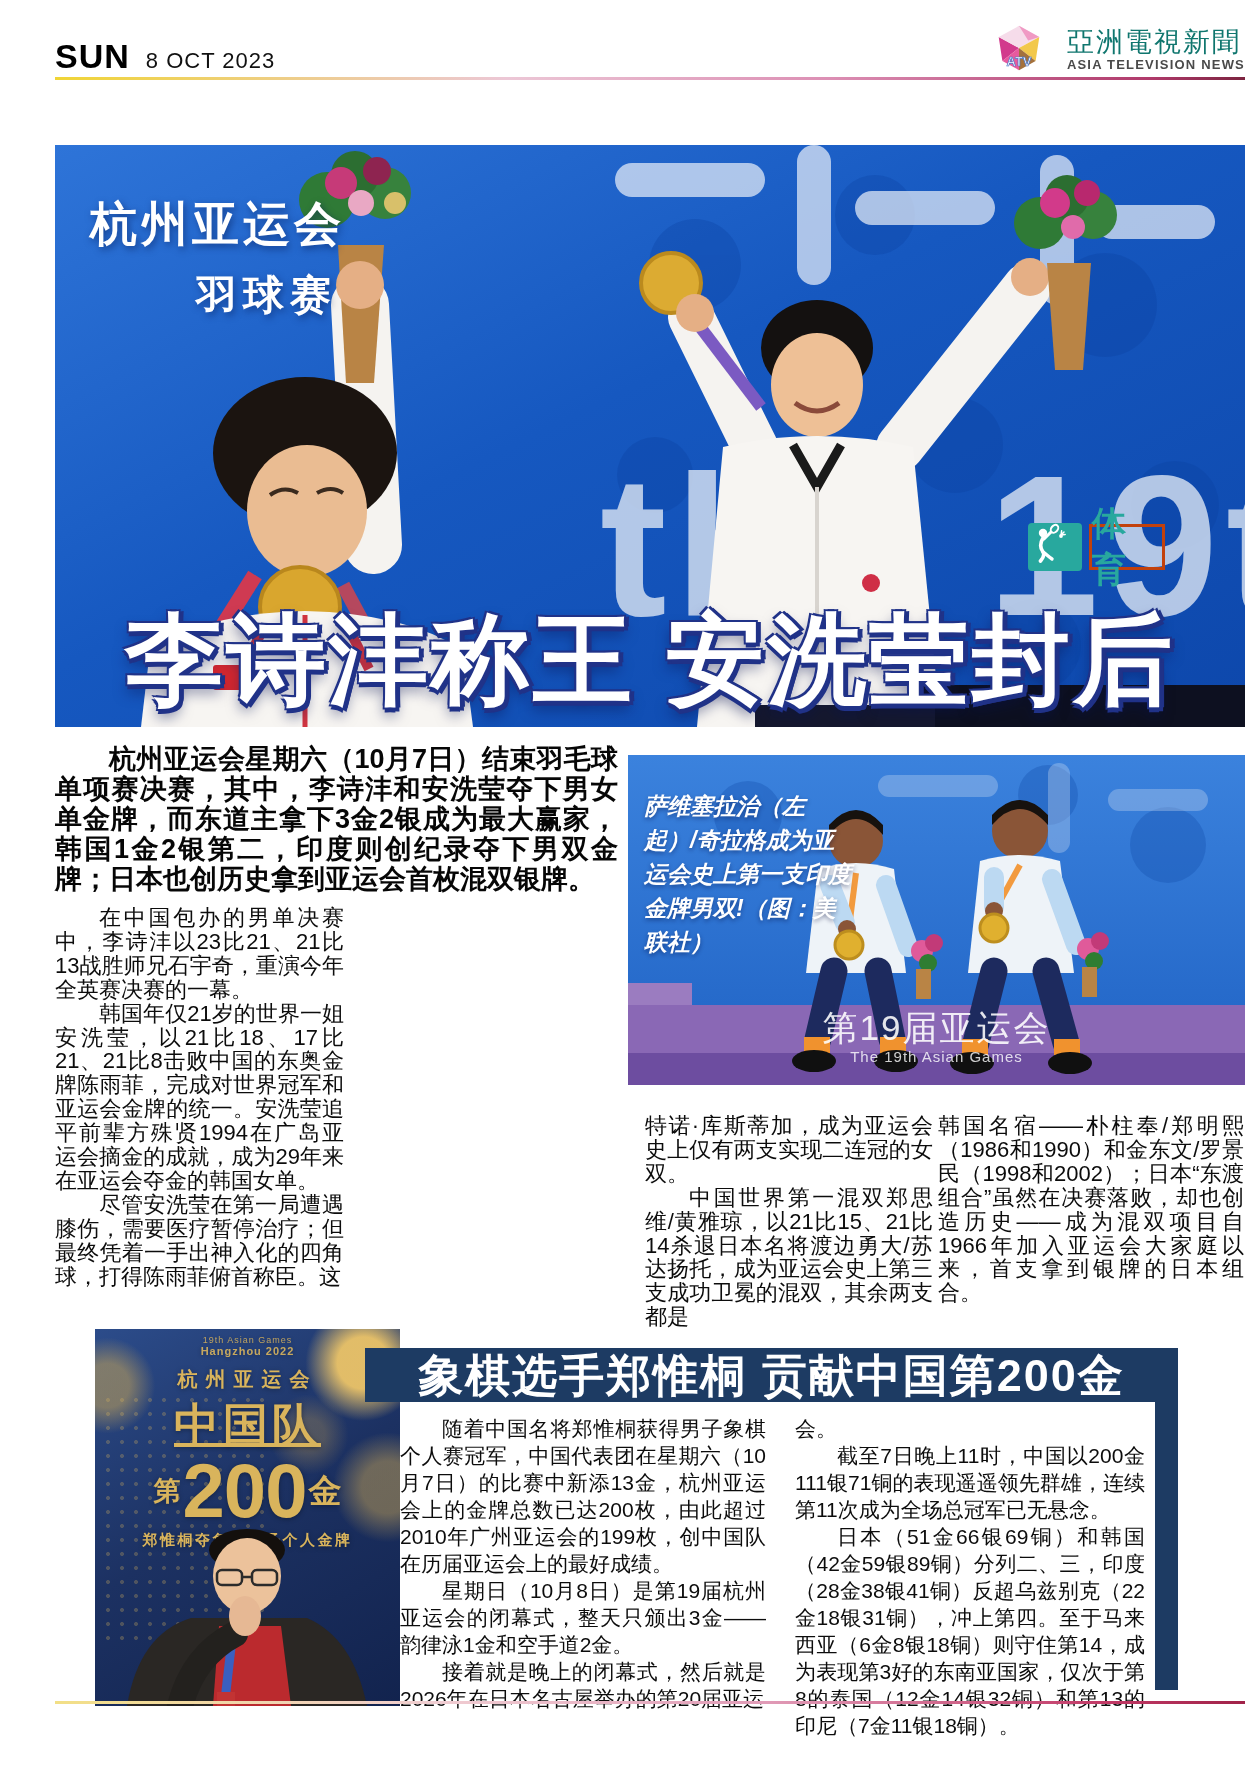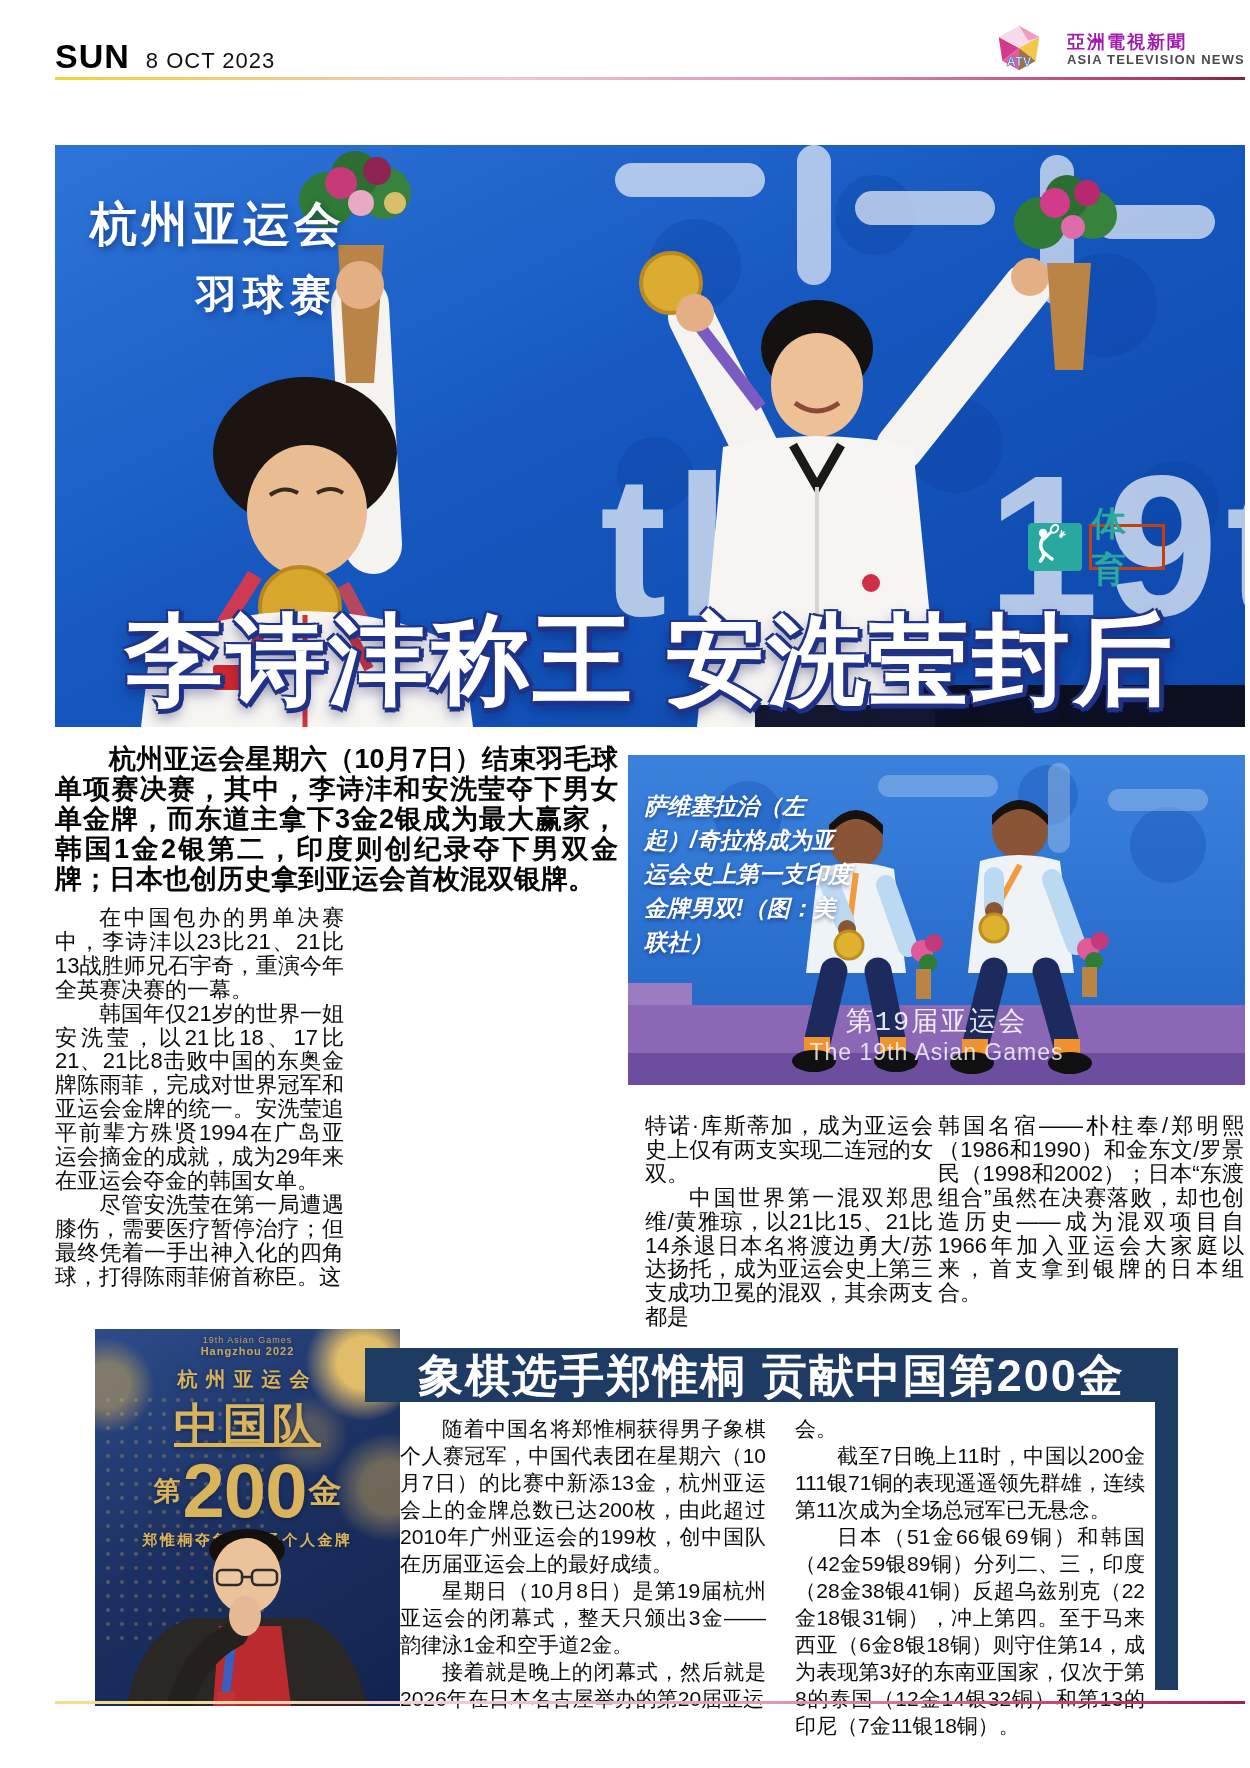--- a/index.html
+++ b/index.html
@@ -6,21 +6,21 @@
   .page{position:relative;width:1250px;height:1768px;background:#fff;overflow:hidden;
         font-family:"Liberation Sans","DejaVu Sans",sans-serif;color:#111;}
 
   
   .masthead{position:absolute;left:55px;top:28px;width:1190px;height:48px;display:flex;align-items:flex-end;justify-content:space-between;}
   .mast-left{display:flex;align-items:baseline;gap:16px;}
   .mast-day{font-size:34px;font-weight:bold;letter-spacing:1px;color:#000;}
   .mast-date{font-size:22px;color:#111;letter-spacing:1px;}
   .mast-logo{display:flex;align-items:center;gap:24px;justify-content:center;}
   .logo-text{display:flex;flex-direction:column;line-height:1.1;}
-  .logo-cn{font-size:18px;font-weight:bold;color:#a21caf;letter-spacing:2px;}
+  .logo-cn{font-size:27px;font-weight:normal;color:#0f766e;letter-spacing:2px;}
   .logo-en{font-size:13px;font-weight:bold;color:#4a4a4a;letter-spacing:1.2px;}
   .rule{position:absolute;left:55px;width:1190px;height:3px;}
   .header-rule{top:77px;background:linear-gradient(90deg,#f0d535,#ecc7d6 38%,#dc8fb4 65%,#b03a6b 92%,#7c2440);}
 
   
   .hero{position:absolute;left:55px;top:145px;width:1190px;height:582px;overflow:hidden;}
   .hero svg{position:absolute;left:0;top:0;}
   .hero-tag{position:absolute;left:35px;top:48px;color:#fff;font-weight:bold;
             text-shadow:2px 3px 7px rgba(8,30,90,.55);}
   .hero-tag-1{font-size:47px;letter-spacing:4px;}
@@ -37,22 +37,22 @@
   
   .lead{position:absolute;left:55px;top:744px;width:563px;margin:0;
         font-size:27px;font-weight:bold;line-height:30px;text-align:justify;text-indent:2em;color:#060606;}
 
   
   .photo2{position:absolute;left:628px;top:755px;width:617px;height:330px;margin:0;overflow:hidden;}
   .photo2 svg{position:absolute;left:0;top:0;}
   .photo2-caption{position:absolute;left:16px;top:34px;width:212px;color:#fff;font-size:23px;font-weight:bold;
                   font-style:italic;line-height:34px;text-shadow:0 2px 4px rgba(0,10,60,.45);}
   .podium-label{position:absolute;left:0;right:0;bottom:20px;text-align:center;color:rgba(255,255,255,.88);line-height:1.15;}
-  .podium-cn{font-size:27px;letter-spacing:2px;font-family:Liberation Mono, monospace;}
-  .podium-en{font-size:23px;letter-spacing:1px;color:rgba(255,255,255,.8);}
+  .podium-cn{font-size:35px;letter-spacing:2px;}
+  .podium-en{font-size:15px;letter-spacing:1px;color:rgba(255,255,255,.8);}
 
   
   .col{position:absolute;font-size:22px;line-height:23.9px;text-align:justify;text-justify:inter-ideograph;color:#0c0c0c;}
   .col p{margin:0;text-indent:2em;}
   .col p.cont{text-indent:0;}
   .col-1{left:55px;top:906px;width:289px;}
   .col-2{left:359px;top:906px;width:256px;}
   .col-3{left:645px;top:1114px;width:288px;}
   .col-4{left:938px;top:1114px;width:306px;}
   .subhead{font-size:30px;font-weight:bold;letter-spacing:1px;margin:15px 0 13px;text-indent:0 !important;text-align:left;}

